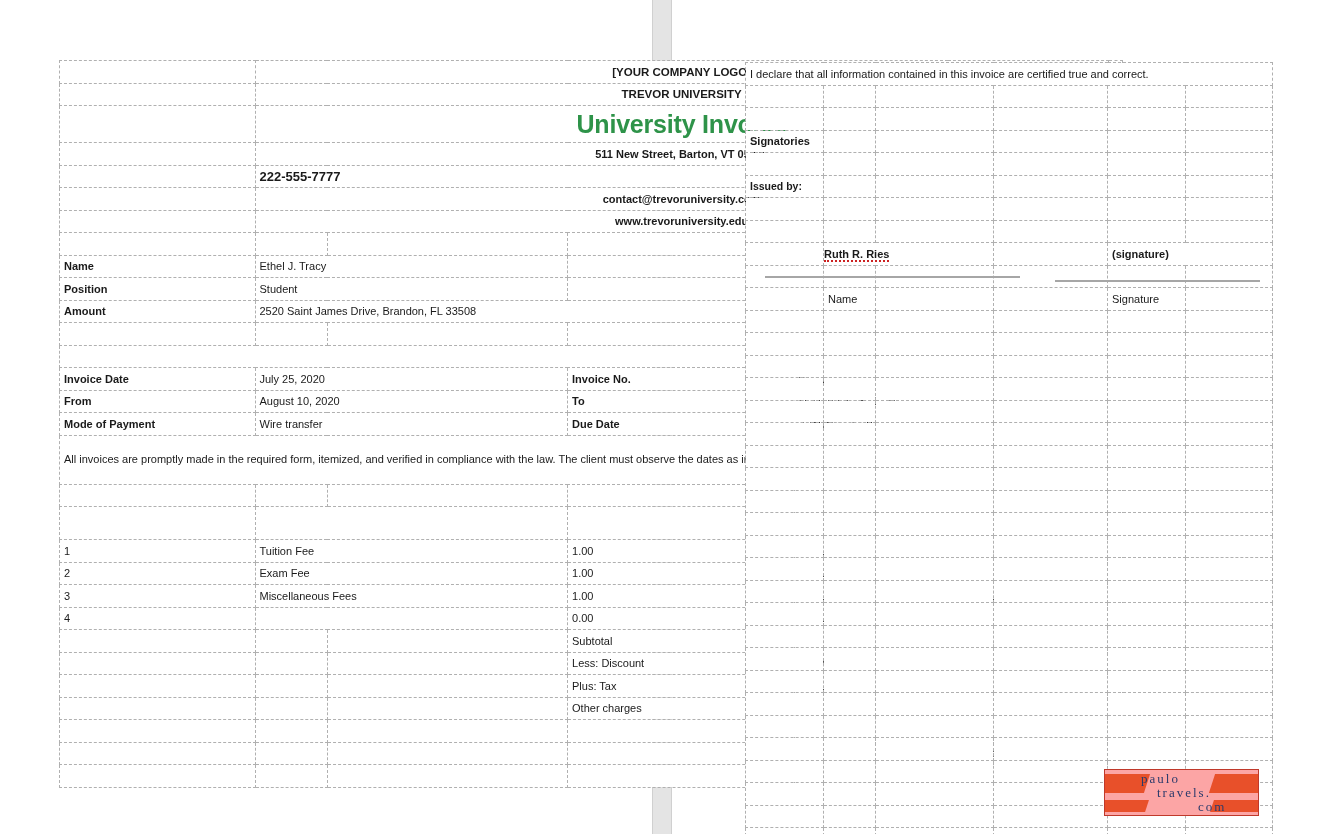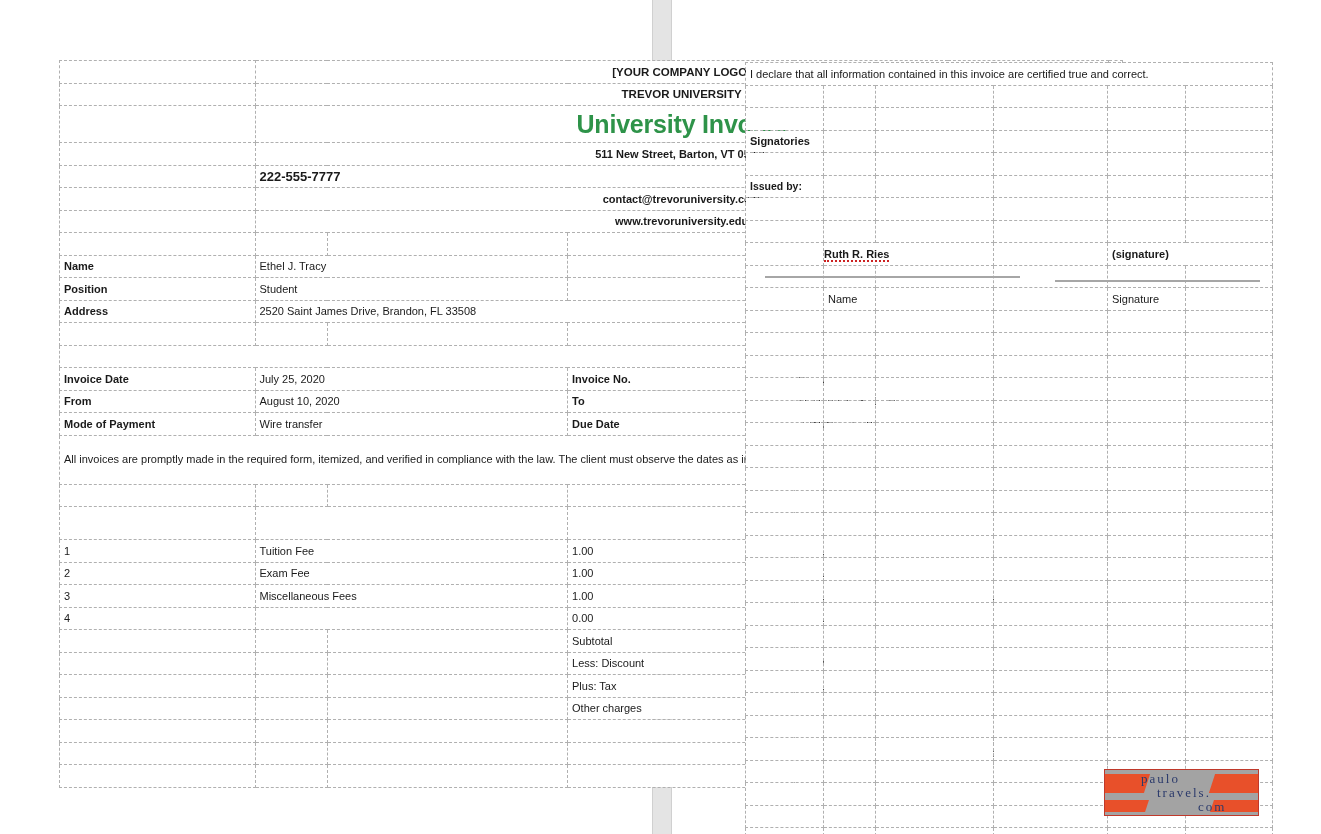--- a/index.html
+++ b/index.html
@@ -76,21 +76,21 @@
   .sigline{
     position:absolute;height:2px;background:#a6a6a6;
   }
   .misspell{
     border-bottom:2px dotted #cc2222;
   }
 
   
   #logo-watermark{
     position:absolute;left:1104px;top:769px;width:155px;height:47px;
-    border:1.5px solid #c0392b;background:#a3a3a3;box-sizing:border-box;
+    border:1.5px solid #c0392b;background:#fca5a5;box-sizing:border-box;
     overflow:hidden;
   }
   #logo-watermark .bar{position:absolute;background:#e8502a;}
   #logo-watermark .txt{
     position:absolute;color:#2b3a6b;font-family:"Liberation Serif",serif;
     font-size:13px;letter-spacing:2px;
   }
 </style>
 </head>
 <body>
@@ -166,21 +166,21 @@
       </tr>
       <tr>
         <td class="sb b l">Position</td>
         <td class="sb l" colspan="2">Student</td>
         <td></td>
         <td class="nb"></td>
           <td class="nb"></td>
         <td></td>
       </tr>
       <tr>
-        <td class="sb b l">Address</td>
+        <td class="sb b l">Amount</td>
         <td class="sb l" colspan="4">2520 Saint James Drive, Brandon, FL 33508</td>
         <td class="nb"></td>
         <td></td>
       </tr>
       <tr>
         <td></td>
           <td></td>
         <td></td>
           <td></td>
         <td class="nb"></td>

